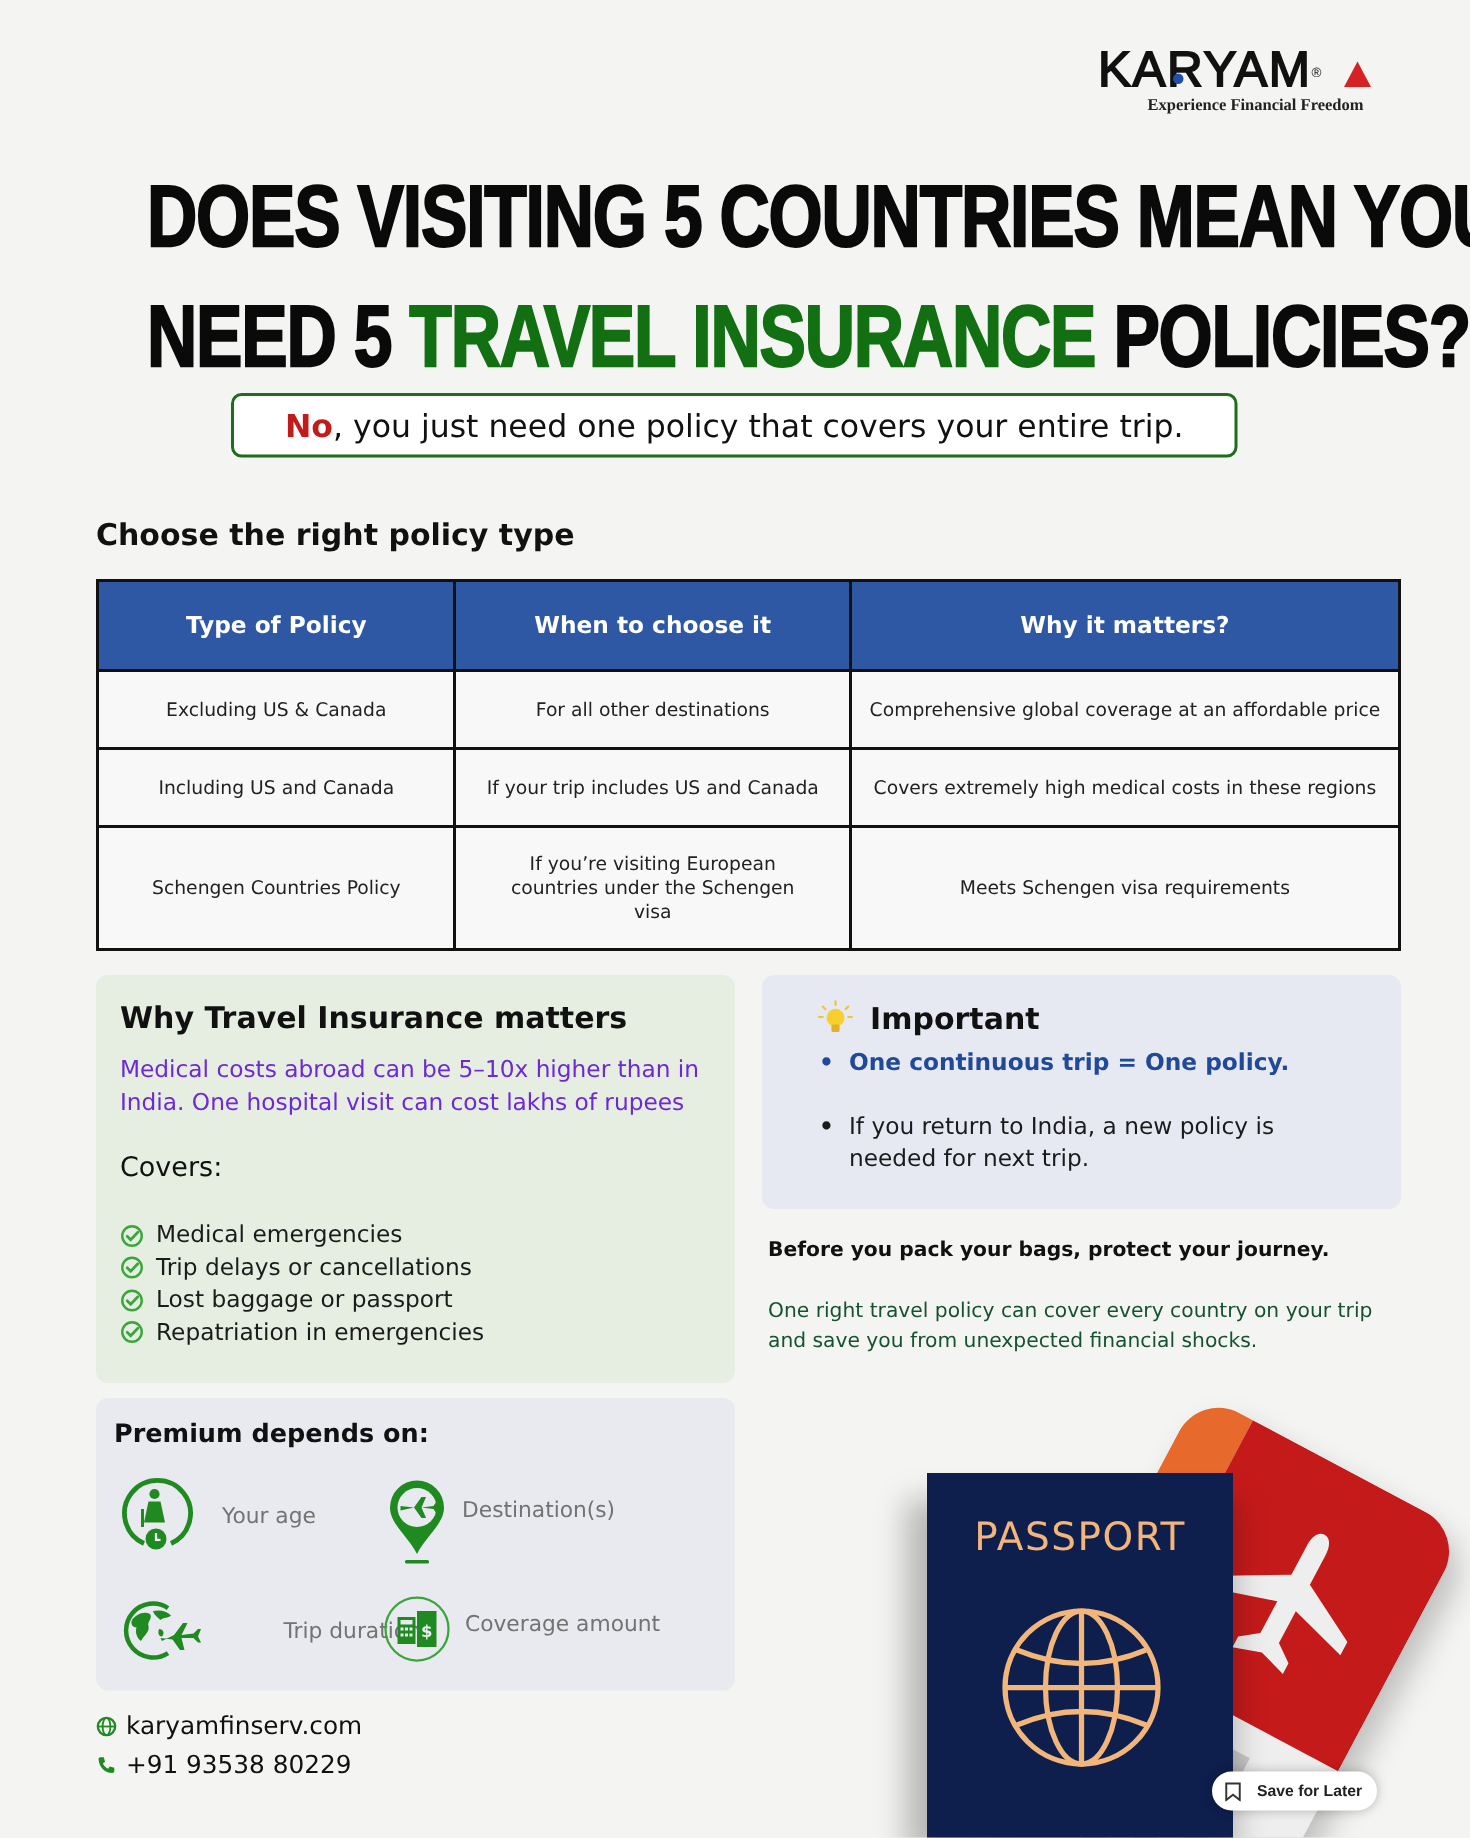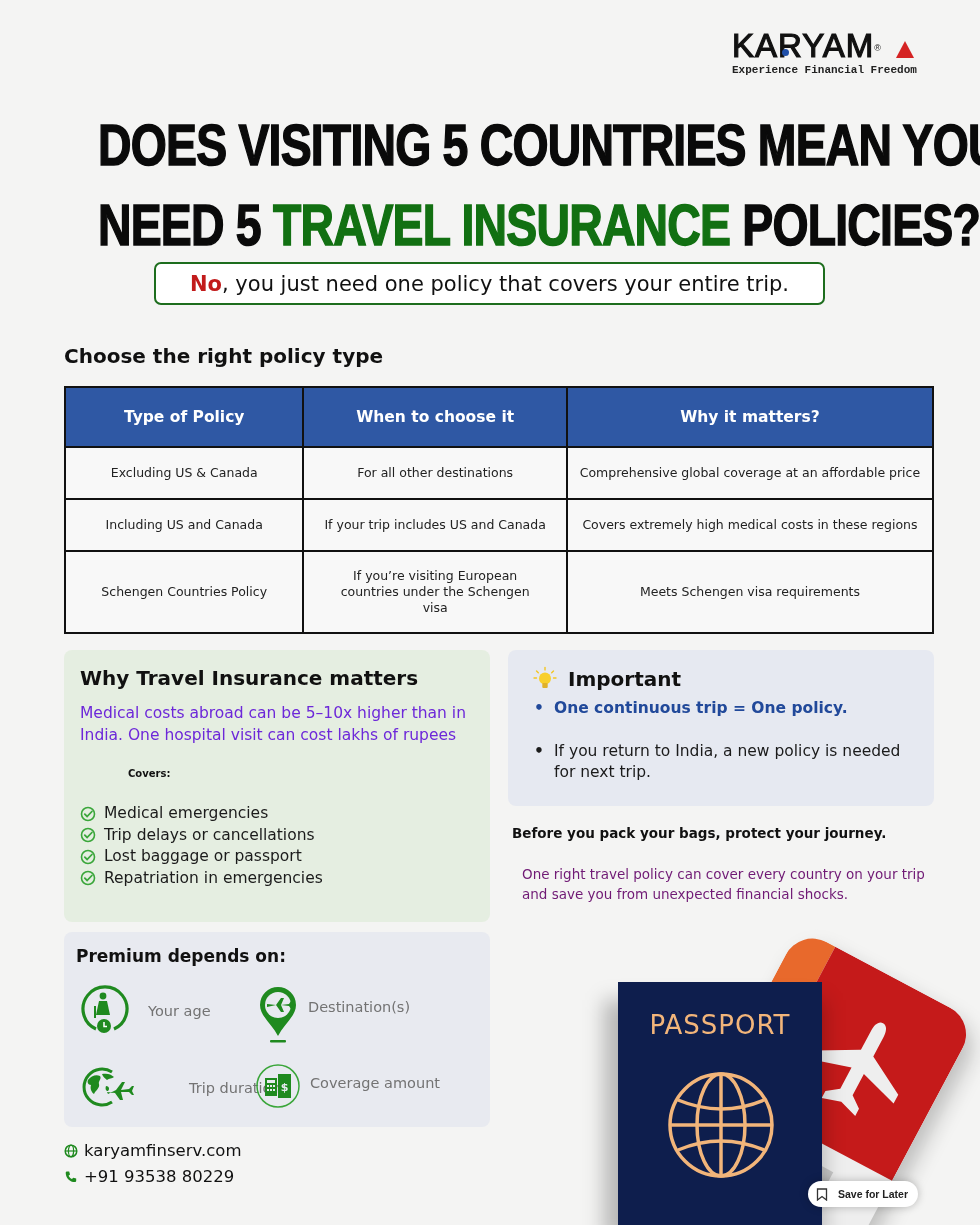--- a/index.html
+++ b/index.html
@@ -12,21 +12,21 @@
   }
   .logo { position: absolute; left: 732px; top: 30px; width: 210px; }
   .logo-word {
     font-family: "Liberation Sans", sans-serif;
     font-size: 33px; letter-spacing: 1px; font-weight: 400; color: #111;
     line-height: 32px; position: relative; -webkit-text-stroke: 1.2px #111;
   }
   .logo-word .reg { font-size: 9px; vertical-align: top; position: relative; top: 2px; -webkit-text-stroke: 0; }
   .logo-dot { position: absolute; left: 50px; top: 19px; width: 7px; height: 7px; background: #1f4fa8; border-radius: 50%; }
   .logo-red { position: absolute; left: 164px; top: 11px; width: 0; height: 0; border-left: 9px solid transparent; border-right: 9px solid transparent; border-bottom: 17px solid #d52323; }
-  .logo-tag { font-family: Liberation Mono, monospace; font-size: 11px; font-weight: 700; color: #222; margin-top: 2px; }
+  .logo-tag { font-family: Liberation Serif, serif; font-size: 11px; font-weight: 700; color: #222; margin-top: 2px; text-align: center; }
 
   .headline {
     position: absolute; left: 0; top: 105px; width: 980px; text-align: center;
     font-family: "Liberation Sans", sans-serif; font-weight: 900; font-size: 58px;
     line-height: 80px; letter-spacing: -1px; color: #0a0a0a;
     transform: scaleX(0.80); transform-origin: center top;
   }
   .headline .line { display: block; white-space: nowrap; -webkit-text-stroke: 1.5px currentColor; }
   .headline .green { color: #127012; }
 
@@ -44,39 +44,39 @@
     position: absolute; left: 64px; top: 386px; width: 870px;
     border-collapse: collapse; font-size: 12.5px; color: #222;
   }
   table.policy th, table.policy td { border: 2px solid #111; text-align: center; padding: 0 10px; }
   table.policy th { background: #2f58a4; color: #fff; font-weight: 700; font-size: 15.5px; height: 60px; }
   table.policy td { background: #f8f8f8; height: 52px; line-height: 16px; }
   table.policy tr.tall td { height: 69px; }
 
   .card { position: absolute; border-radius: 8px; }
   .card-green { left: 64px; top: 650px; width: 426px; height: 272px; background: #e5eee1; padding: 16px 16px; }
-  .card-blue1 { left: 508px; top: 650px; width: 426px; height: 156px; background: #e6e9f1; padding: 16px 24px; }
+  .card-blue1 { left: 508px; top: 650px; width: 426px; height: 156px; background: #e6e9f1; padding: 16px 36px; }
   .card-blue2 { left: 64px; top: 932px; width: 426px; height: 195px; background: #e8eaf0; padding: 14px 12px; }
 
   .card h3 { font-size: 20px; font-weight: 700; color: #111; }
   .card-green p { font-size: 15.5px; line-height: 22px; margin-top: 12px; color: #6d28d9; }
-  .covers-label { font-weight: 700; font-size: 10px; margin-top: 22px; margin-left: 48px; }
+  .covers-label { font-weight: 400; font-size: 18px; margin-top: 22px; }
   .covers-list { list-style: none; margin-top: 24px; }
   .covers-list li { display: flex; align-items: center; font-size: 15.5px; line-height: 21.5px; color: #1b1b1b; }
   .check-icon { width: 16px; height: 16px; margin-right: 8px; flex: none; }
 
   .imp-head { display: flex; align-items: center; }
   .bulb-icon { width: 26px; height: 26px; margin-right: 10px; }
   .imp-list { list-style: none; margin-top: 6px; padding-left: 2px; }
   .imp-list li { display: flex; font-size: 15.5px; line-height: 21.5px; color: #1b1b1b; }
   .imp-list li .bullet { width: 20px; flex: none; font-weight: 700; }
   .imp-list li.hl { color: #21499a; font-weight: 700; margin-bottom: 21px; }
 
   .cta-bold { position: absolute; left: 512px; top: 825px; font-size: 13.5px; font-weight: 700; color: #111; }
-  .cta-text { position: absolute; left: 512px; top: 864px; width: 430px; font-size: 13.5px; line-height: 20px; color: #701a75; margin-left: 10px; }
+  .cta-text { position: absolute; left: 512px; top: 864px; width: 430px; font-size: 13.5px; line-height: 20px; color: #14532d; }
 
   .prem-title { font-size: 17px; font-weight: 700; margin-left: 0; }
   .prem-item { position: absolute; display: flex; align-items: center; font-size: 14.5px; color: #737373; }
   .prem-icon { width: 52px; height: 52px; flex: none; }
 
   .contact { position: absolute; left: 64px; font-size: 16.5px; color: #111; display: flex; align-items: center; }
   .contact svg { width: 14px; height: 14px; margin-right: 6px; }
 
   .illus { position: absolute; left: 600px; top: 920px; width: 380px; height: 305px; }
   .ticket-shadow { position: absolute; left: 206px; top: 20px; width: 200px; height: 330px; background: rgba(0,0,0,0.22); filter: blur(10px); border-radius: 30px; transform: rotate(28deg); transform-origin: top left; }

